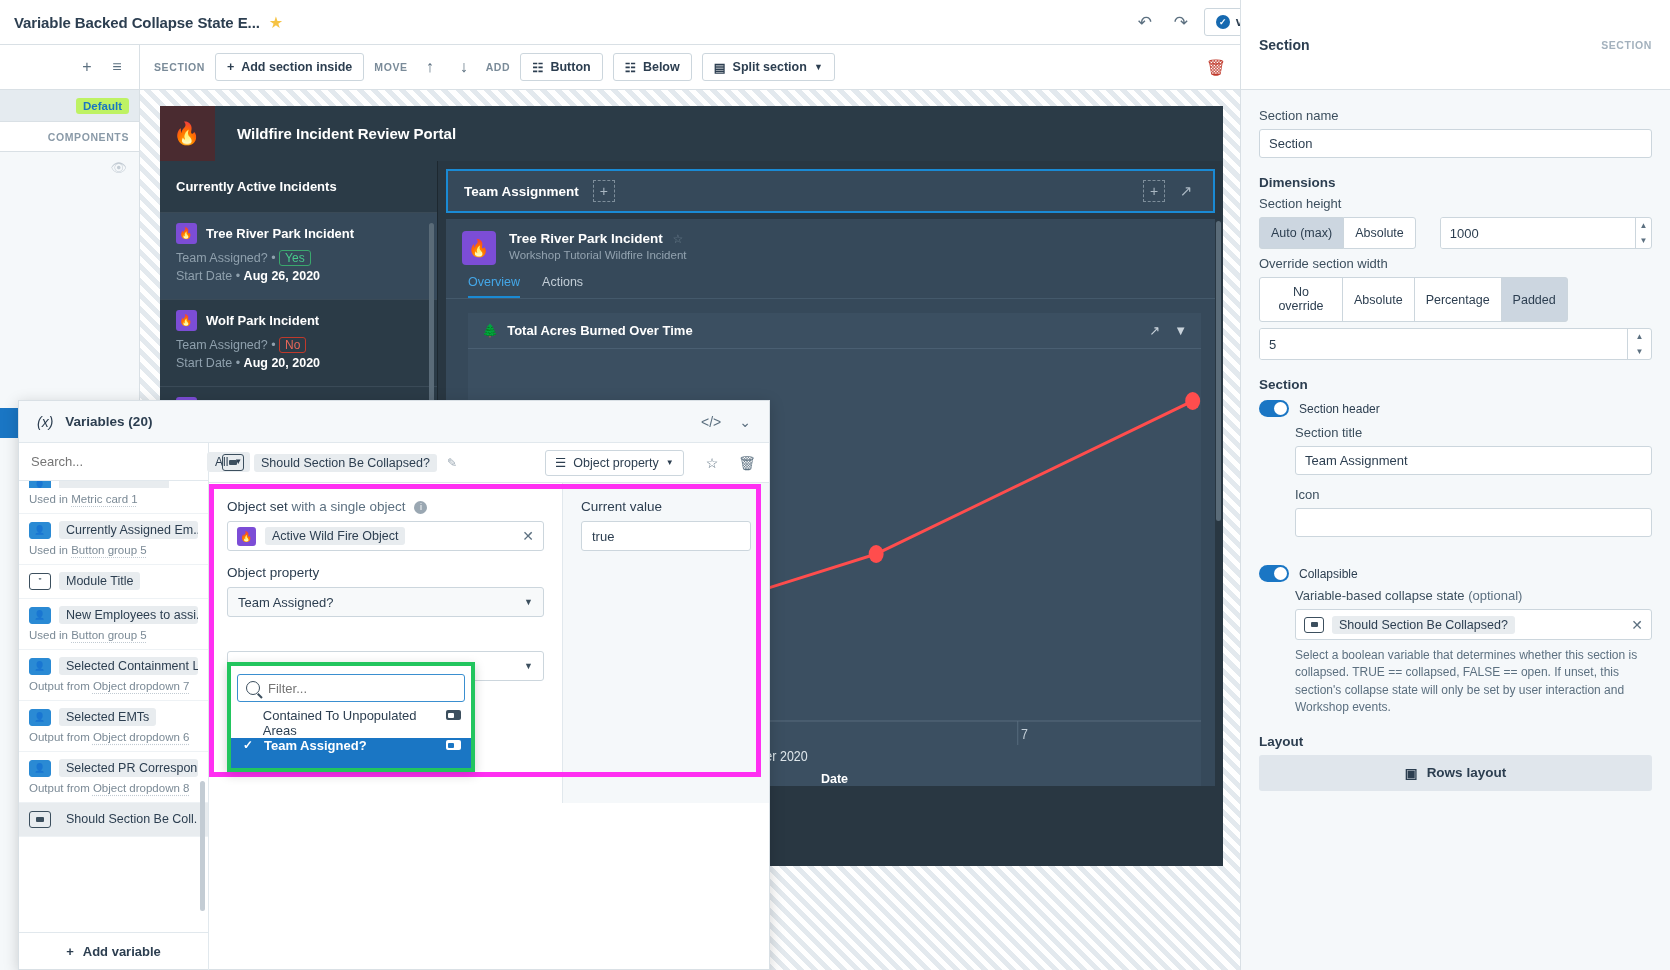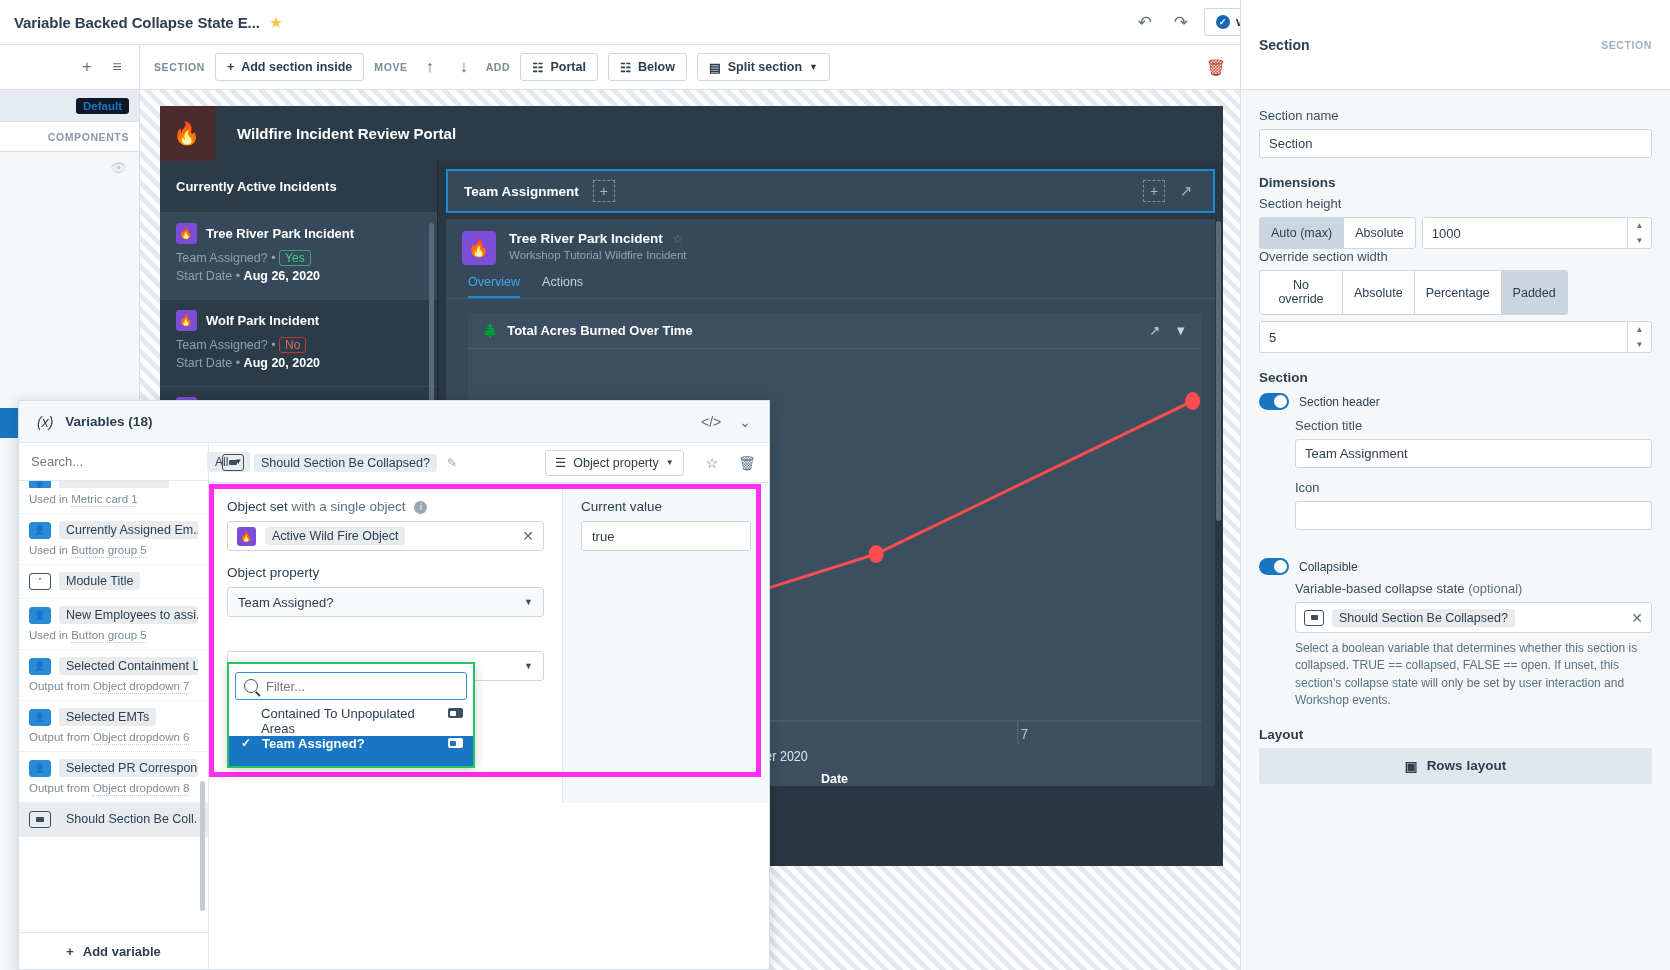--- a/index.html
+++ b/index.html
@@ -56,21 +56,21 @@
     width:24px;height:26px;display:flex;align-items:center;justify-content:center;}
   .trash-btn { position:absolute; right:14px; color:#c0392b; font-size:16px; cursor:pointer;}
 
   
   .leftrail { position:absolute; left:0; top:45px; width:140px; height:925px;
     background:#f5f8fa; border-right:1px solid #d9e0e5; }
   .lr-top { height:45px; background:#fff; border-bottom:1px solid #d9e0e5;
      display:flex;align-items:center;justify-content:flex-end;gap:6px;padding-right:10px;}
   .lr-default { height:32px; background:#e5ebf0; border-bottom:1px solid #d9e0e5;
     display:flex;align-items:center;justify-content:flex-end;padding-right:10px;}
-  .lr-default span { background:#0f172a; color:#1a76c4; font-size:11.5px; font-weight:bold;
+  .lr-default span { background:#bef264; color:#1a76c4; font-size:11.5px; font-weight:bold;
      padding:2px 7px; border-radius:3px;}
   .lr-comp { height:30px; background:#fff; border-bottom:1px solid #d9e0e5;
      display:flex;align-items:center;justify-content:flex-end;padding-right:10px;
      font-size:10.5px;font-weight:bold;color:#8a9aa8;letter-spacing:0.6px;}
   .lr-eye { text-align:right; padding:8px 12px 0 0; color:#c3ccd4; font-size:13px;}
   .rows-tab { position:absolute; left:0; top:363px; width:140px; height:30px;
     background:#1a76c4; color:#fff; font-size:10.5px; font-weight:bold; letter-spacing:0.6px;
     display:flex;align-items:center;justify-content:flex-end;padding-right:12px;
     border-radius:0 4px 4px 0;}
 
@@ -145,21 +145,21 @@
   .seg button { border:1px solid #ccd6dd; background:#fff; height:32px; padding:0 11px;
      font-size:12.5px; color:#2c3e50; cursor:pointer; font-family:inherit; margin-left:-1px;}
   .seg button:first-child { margin-left:0; border-radius:3px 0 0 3px;}
   .seg button:last-child { border-radius:0 3px 3px 0;}
   .seg button.on { background:#ccd6e0; font-weight:normal;}
   .spin { display:flex; border:1px solid #ccd6dd; border-radius:3px; background:#fff; height:32px; overflow:hidden;}
   .spin input { flex:1; border:none; outline:none; padding:0 9px; font-size:13px; font-family:inherit; color:#2c3e50;}
   .spin .arrows { width:24px; border-left:1px solid #ccd6dd; display:flex; flex-direction:column;}
   .spin .arrows div { flex:1; display:flex;align-items:center;justify-content:center;
      font-size:8px;color:#5c7080;cursor:pointer;}
-  .row-gap { display:flex; gap:6px; }
+  .row-gap { display:flex; gap:24px; margin-bottom:7px;}
   .toggle { width:30px; height:17px; border-radius:9px; background:#1a76c4; position:relative; cursor:pointer; flex:none;}
   .toggle::after { content:""; position:absolute; right:2px; top:2px; width:13px;height:13px;
      border-radius:50%; background:#fff;}
   .tg-row { display:flex; align-items:center; gap:10px; margin:8px 0 6px 0;}
   .tg-row span { font-size:12px; color:#2c3e50;}
   .indent { padding-left:36px; }
   .var-pick { display:flex; align-items:center; gap:8px; border:1px solid #ccd6dd;
      border-radius:3px; background:#fff; height:31px; padding:0 8px;}
   .var-ico { width:20px;height:16px;border:1.5px solid #3c4f5e;border-radius:3px;
      display:flex;align-items:center;justify-content:center;}
@@ -225,21 +225,21 @@
      display:flex;align-items:center;justify-content:center;font-size:10px;}
   .objsel .tag { background:#e8ecef;border-radius:3px;padding:2px 7px;font-size:12.5px;}
   .objsel .x { margin-left:auto;color:#5c7080;font-size:14px;cursor:pointer;}
   .ddbox { border:1px solid #ccd6dd; border-radius:3px; background:#f7f9fa; height:30px;
      display:flex; align-items:center; padding:0 10px; font-size:13px; color:#2c3e50; cursor:pointer;}
   .ddbox .car { margin-left:auto; font-size:9px; color:#3c4f5e;}
   .ddbox2 { border:1px solid #ccd6dd; border-radius:3px; background:#fff; height:30px;
      display:flex; align-items:center; padding:0 10px; margin-top:34px;}
   .ddbox2 .car { margin-left:auto; font-size:9px; color:#3c4f5e;}
   .ddmenu { position:absolute; left:18px; top:179px; width:248px; background:#fff;
-     border:2px solid #22c55e; box-shadow:0 3px 10px rgba(0,0,0,.18); z-index:50; padding:4px 0 0 0;}
+     border:4px solid #22c55e; box-shadow:0 3px 10px rgba(0,0,0,.18); z-index:50; padding:4px 0 0 0;}
   .ddfilter { margin:4px 6px 6px 6px; height:28px; border:1.5px solid #3a8fd0; border-radius:3px;
      display:flex; align-items:center; gap:8px; padding:0 8px;}
   .ddfilter input { border:none;outline:none;flex:1;font-size:13px;font-family:inherit;color:#2c3e50;}
   .ddopt { height:30px; display:flex; align-items:flex-start; gap:9px; padding:0 10px; font-size:13px;
      color:#2c3e50; cursor:pointer;}
   .ddopt .chk { width:14px; text-align:center; font-size:12px;}
   .ddopt .rt { margin-left:auto; }
   .ddopt.on { background:#1a76c4; color:#fff; font-weight:bold;}
   .mini-var { display:inline-block; width:15px;height:10px;border-radius:2px;background:#3c4f5e; position:relative;}
   .mini-var::after{content:"";position:absolute;left:2px;top:2.5px;width:6px;height:5px;background:#fff;border-radius:1px;}
@@ -303,21 +303,21 @@
     <button class="tb-btn">
       <span>+</span>
       <span>Add section inside</span>
     </button>
     <span class="tb-label">MOVE</span>
     <button class="tb-icon-btn">↑</button>
     <button class="tb-icon-btn">↓</button>
     <span class="tb-label">ADD</span>
     <button class="tb-btn">
       <span>☷</span>
-      <span>Portal</span>
+      <span>Button</span>
     </button>
     <button class="tb-btn">
       <span>☷</span>
       <span>Below</span>
     </button>
     <button class="tb-btn">
       <span>▤</span>
       <span>Split section</span>
       <span style="font-size:9px">▼</span>
     </button>
@@ -507,21 +507,21 @@
       <button class="layout-btn">
         <span>▣</span>
         <span>Rows layout</span>
       </button>
     </div>
   </div>
 
   <div class="varpanel">
     <div class="vp-head">
       <span class="fx">(x)</span>
-      <span class="t">Variables (18)</span>
+      <span class="t">Variables (20)</span>
       <span class="r">
         <span>&lt;/&gt;</span>
         <span>⌄</span>
       </span>
     </div>
     <div class="vp-body">
 
       <div class="vp-list">
         <div class="vp-search">
           <input placeholder="Search..." style="">

